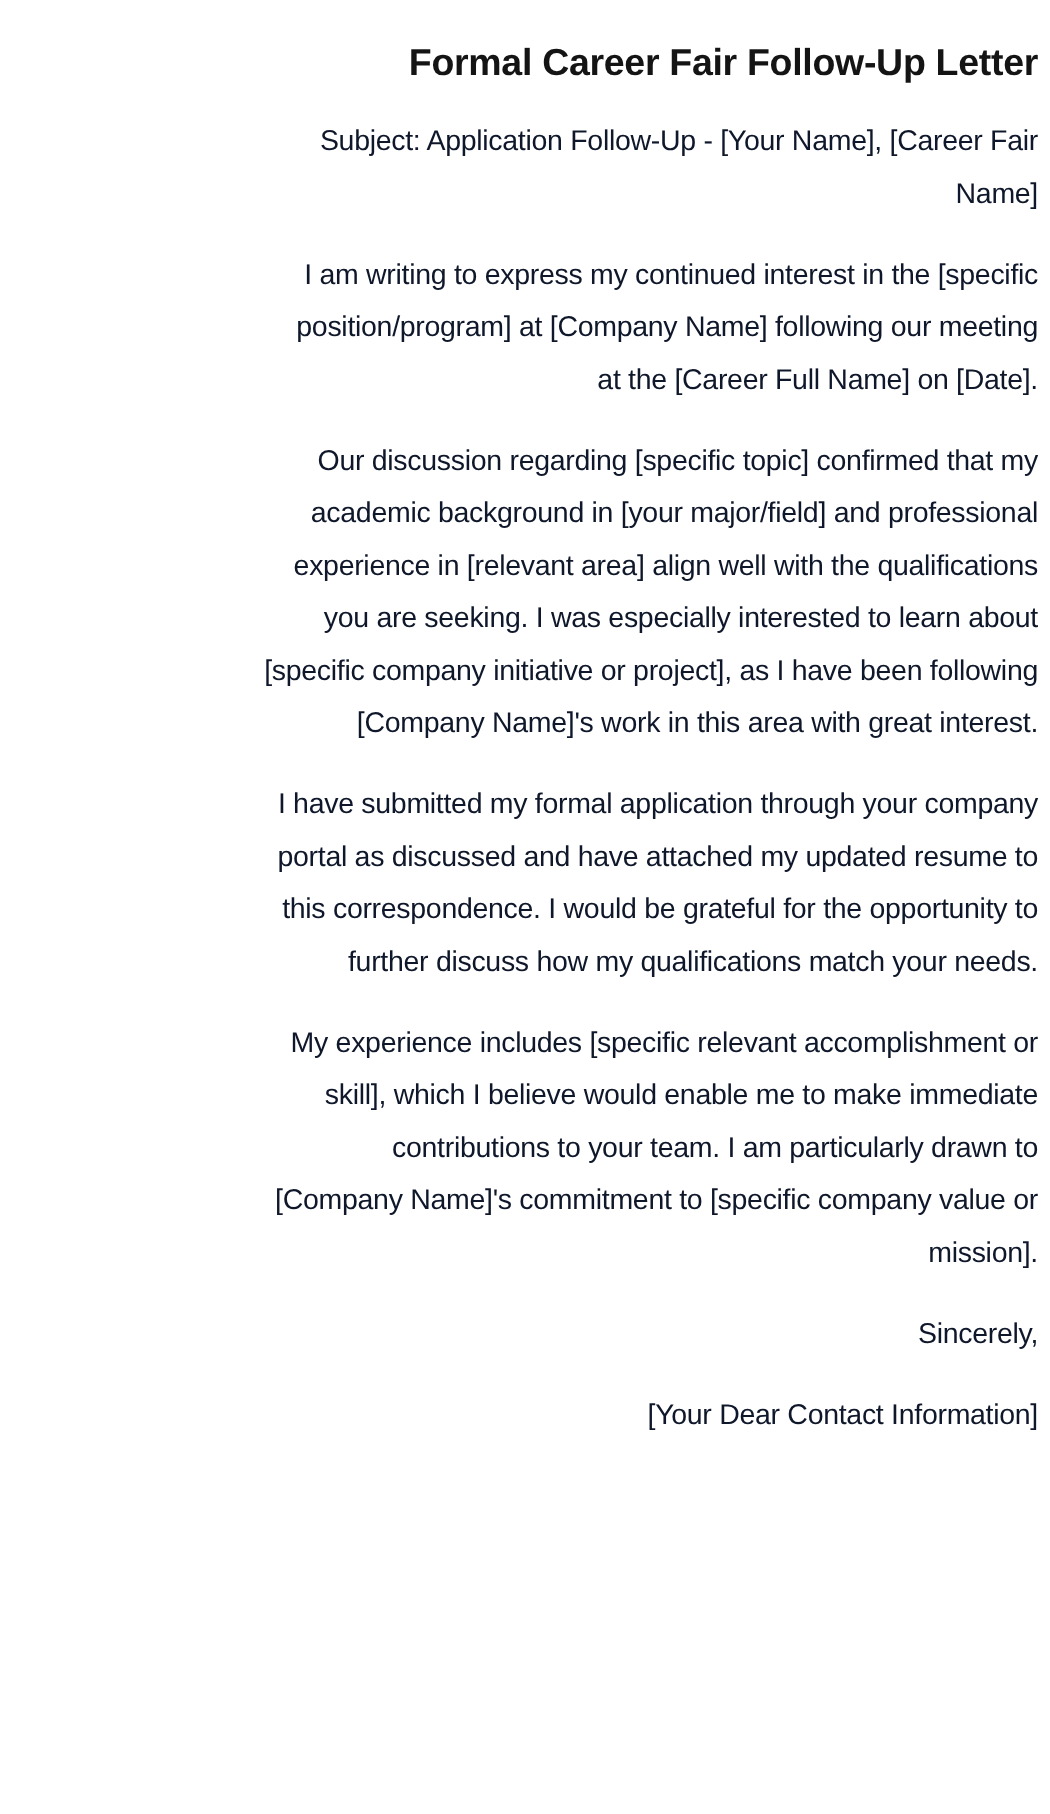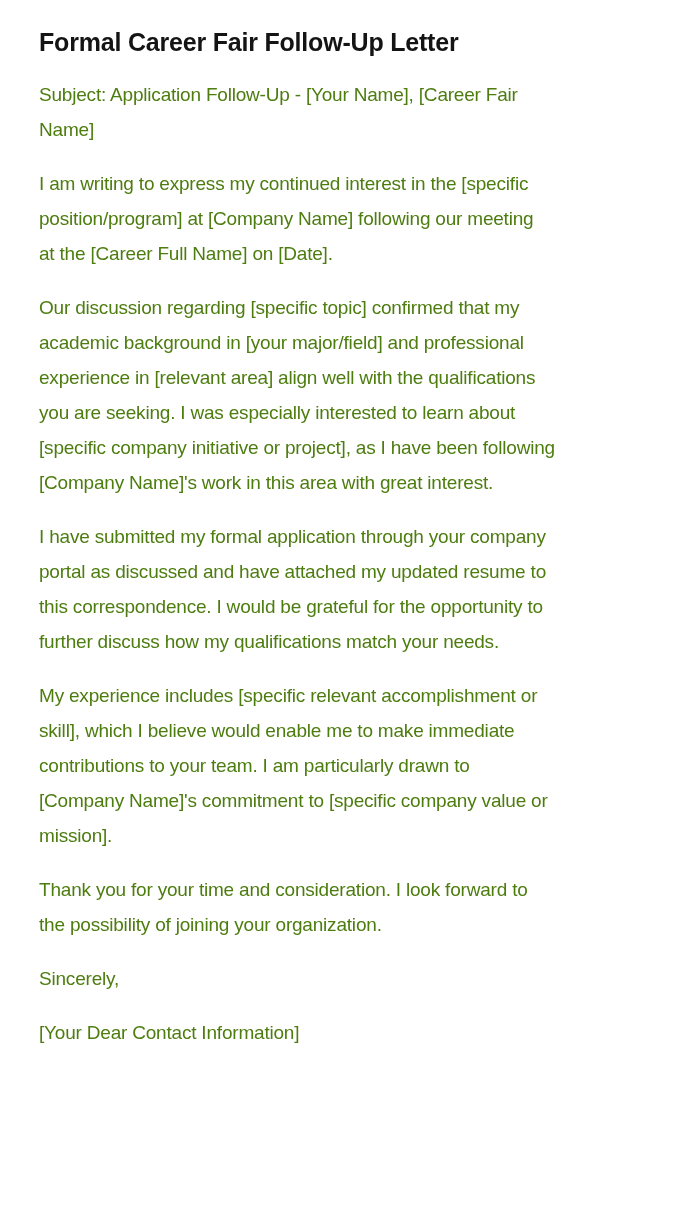--- a/index.html
+++ b/index.html
@@ -12,36 +12,37 @@
     height: 1209px;
     overflow: hidden;
     font-family: "Liberation Sans", "DejaVu Sans", sans-serif;
   }
   .page {
     box-sizing: border-box;
     width: 700px;
     height: 1209px;
     padding: 26px 8px 0 39px;
     background: #ffffff;
+    text-align: right;
   }
   h1.letter-title {
     margin: 0;
     font-size: 25px;
     line-height: 32px;
     font-weight: 700;
     color: #141414;
     letter-spacing: -0.2px;
     font-family: "Liberation Sans", "DejaVu Sans", sans-serif;
   }
   p.letter-text {
     margin: 19px 0 0 0;
     font-size: 19px;
     line-height: 35px;
     font-weight: 400;
-    color: #4d7c0f;
+    color: #0f172a;
     letter-spacing: -0.2px;
     white-space: pre-line; 
   }
 </style>
 </head>
 <body>
 
 <div class="page">
   <h1 class="letter-title">Formal Career Fair Follow-Up Letter</h1>
 
@@ -64,20 +65,18 @@
 portal as discussed and have attached my updated resume to
 this correspondence. I would be grateful for the opportunity to
 further discuss how my qualifications match your needs.</p>
 
   <p class="letter-text">My experience includes [specific relevant accomplishment or
 skill], which I believe would enable me to make immediate
 contributions to your team. I am particularly drawn to
 [Company Name]'s commitment to [specific company value or
 mission].</p>
 
-  <p class="letter-text">Thank you for your time and consideration. I look forward to
-the possibility of joining your organization.</p>
 
   <p class="letter-text">Sincerely,</p>
 
 
   <p class="letter-text">[Your Dear Contact Information]</p>
 </div>
 
 </body></html>

